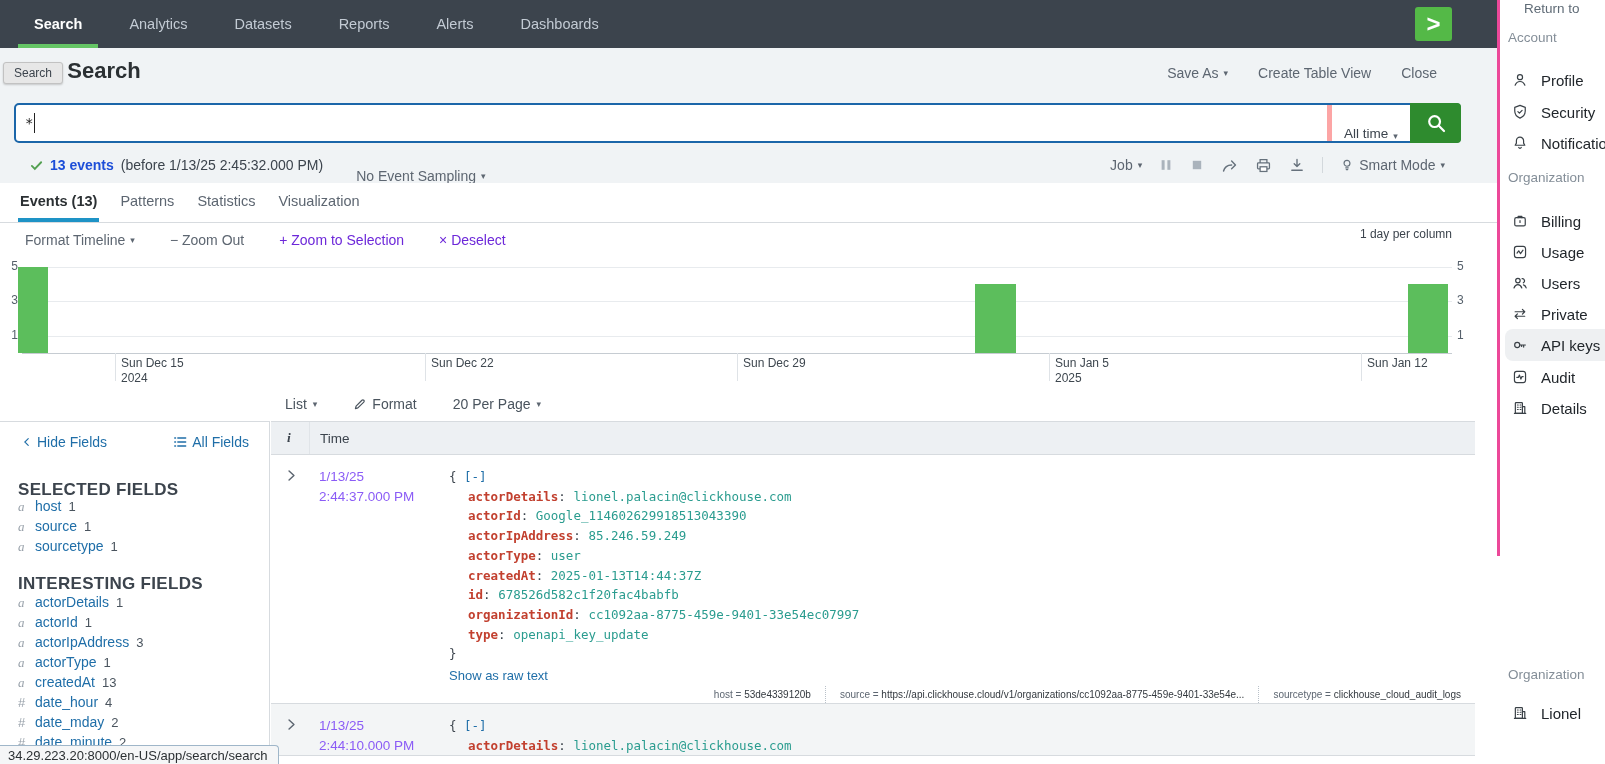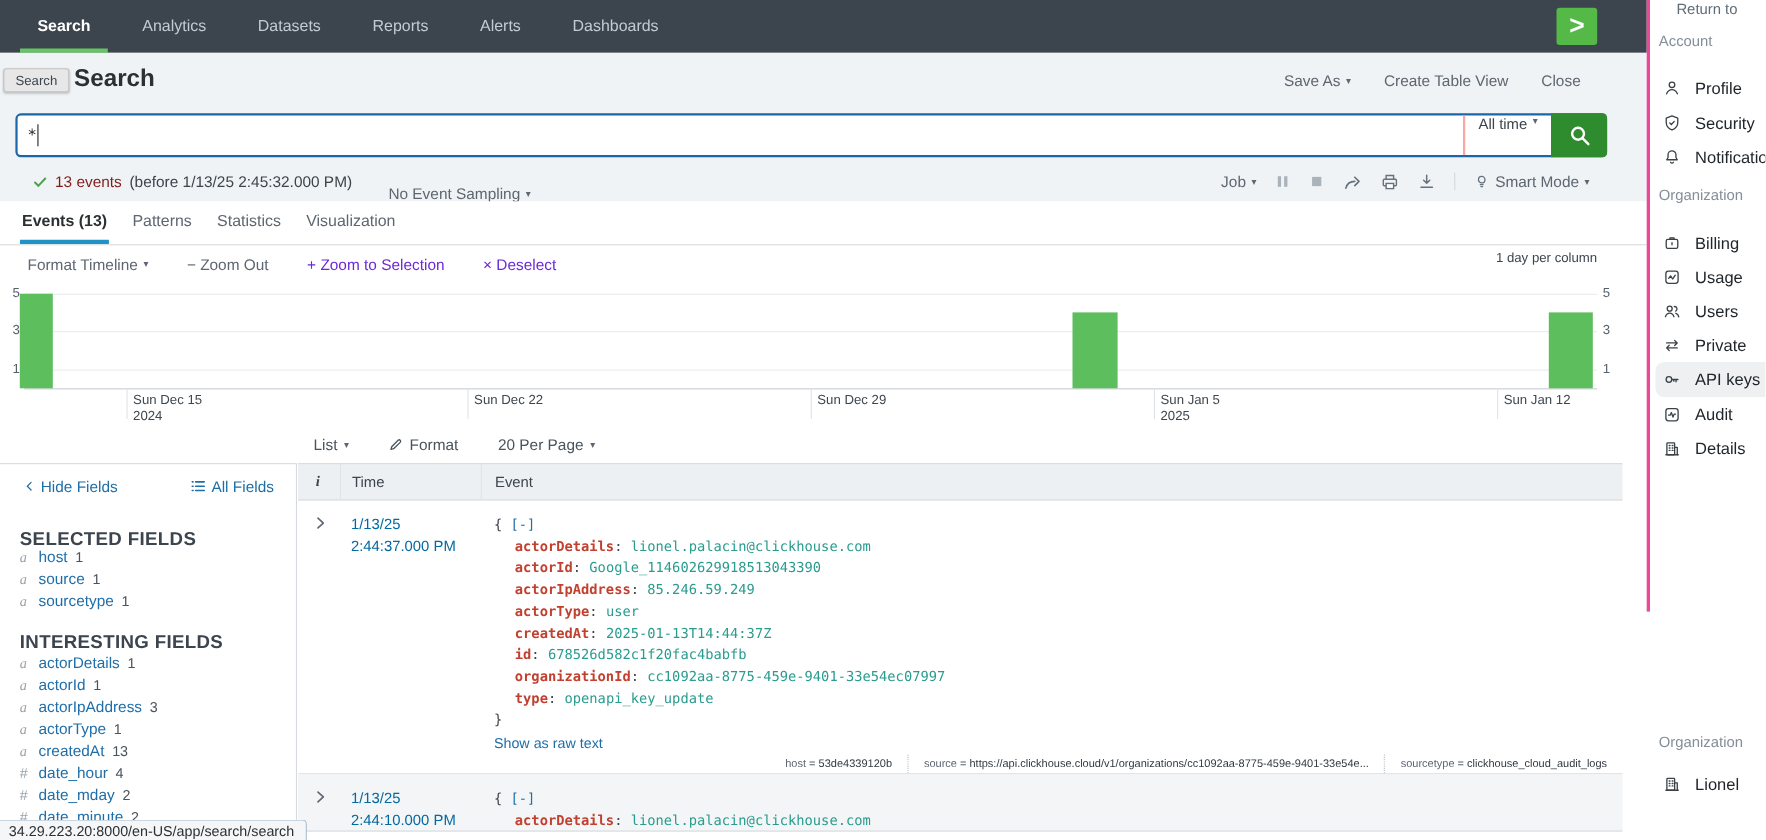--- a/index.html
+++ b/index.html
@@ -21,28 +21,28 @@
   .tooltip{position:absolute;left:3px;top:14px;background:#e7e7e7;border:1px solid #c2c2c2;border-radius:3px;
            padding:3px 10px;font-size:12px;color:#3c444d;box-shadow:0 1px 2px rgba(0,0,0,.18);z-index:6;}
   .actions{position:absolute;top:17px;right:63px;display:flex;gap:30px;font-size:14px;color:#5d6671;}
   .action{cursor:pointer;display:flex;align-items:center;gap:5px;}
   .caret{font-size:9px;color:#5d6671;}
 
   .searchbar{position:absolute;left:14px;top:55px;width:1447px;height:40px;background:#fff;border:2px solid #1b66a9;
              border-radius:5px;display:flex;box-sizing:border-box;}
   .query{flex:1;display:flex;align-items:center;padding-left:9px;font-family:"DejaVu Sans Mono",monospace;font-size:14px;color:#222;}
   .cursor{display:inline-block;width:1px;height:20px;background:#222;margin-left:1px;}
-  .timerange{width:78px;border-left:2px solid #fca5a5;display:flex;align-items:flex-start;justify-content:center;gap:5px;
+  .timerange{width:78px;border-left:5px solid #fca5a5;display:flex;align-items:flex-end;justify-content:center;gap:5px;
              font-size:13.5px;color:#3c444d;cursor:pointer;}
   .searchbtn{width:51px;margin:-2px -2px -2px 0;border:none;background:#2e8b2e;border-radius:0 4px 4px 0;cursor:pointer;
              display:flex;align-items:center;justify-content:center;}
 
   .statusrow{position:absolute;left:0;top:102px;width:1500px;height:30px;}
   .status-left{position:absolute;left:30px;top:0;display:flex;align-items:center;gap:7px;font-size:14px;color:#3c444d;height:30px;}
-  .ev-count{font-weight:400;color:#7f1d1d;}
+  .ev-count{font-weight:700;color:#1d4ed8;}
   .sampling{margin-left:26px;color:#5d6671;display:flex;align-items:center;gap:5px;cursor:pointer;margin-top:22px;}
   .status-right{position:absolute;right:55px;top:0;height:30px;display:flex;align-items:center;gap:17px;font-size:14px;color:#5d6671;text-align:center;}
   .icon-btn{display:flex;align-items:center;cursor:pointer;}
   .vdiv{width:1px;height:16px;background:#d3d8dc;}
   .jobdd,.smartdd{display:flex;align-items:center;gap:5px;cursor:pointer;}
 
   
   .tabs{position:absolute;left:0;top:183px;width:1500px;height:40px;background:#fff;border-bottom:1px solid #d7dbdf;
         display:flex;padding-left:18px;box-sizing:border-box;gap:19px;}
   .tab{line-height:37px;font-size:14.5px;color:#5d6671;cursor:pointer;padding:0 2px;}
@@ -86,21 +86,21 @@
   
   .etable{position:absolute;left:271px;top:421px;width:1204px;height:343px;background:#fff;}
   .ehead{height:34px;background:#edf0f3;border-top:1px solid #d7dbdf;border-bottom:1px solid #d7dbdf;
          display:flex;box-sizing:border-box;font-size:13.5px;color:#3c444d;align-items:center;}
   .hc-i{width:38px;padding-left:16px;box-sizing:border-box;font-weight:700;font-style:italic;font-family:"Liberation Serif",serif;}
   .hc-time{width:128px;padding-left:10px;box-sizing:border-box;border-left:1px solid #e0e4e8;height:100%;line-height:33px;}
   .hc-event{flex:1;padding-left:12px;border-left:1px solid #e0e4e8;height:100%;line-height:33px;}
   .erow{display:flex;border-bottom:1px solid #d7dbdf;}
   .erow.alt{background:#f3f5f6;}
   .ec-caret{width:38px;padding:14px 0 0 14px;box-sizing:border-box;cursor:pointer;}
-  .ec-time{width:128px;padding:12px 0 0 10px;box-sizing:border-box;font-size:13.5px;color:#0369a1;line-height:19.7px;}
+  .ec-time{width:128px;padding:12px 0 0 10px;box-sizing:border-box;font-size:13.5px;color:#8b5cf6;line-height:19.7px;}
   .ec-event{flex:1;padding:12px 0 0 12px;box-sizing:border-box;}
   .jblock{font-family:"DejaVu Sans Mono",monospace;font-size:12.5px;line-height:19.7px;color:#3c444d;}
   .jline.kv{padding-left:19px;}
   .jkey{color:#c2402f;font-weight:700;}
   .jval{color:#2a9c8f;}
   .jlink{color:#1f6ea8;cursor:pointer;}
   .rawlink{font-size:13px;color:#1f6ea8;line-height:21px;cursor:pointer;margin-top:1px;width:fit-content;}
   .efields{display:flex;margin-top:0;font-size:10px;color:#5d6671;align-items:center;justify-content:flex-end;}
   .efield{padding:0 14px;border-left:1px dotted #b9c1c9;line-height:17px;}
   .efield:first-child{border-left:none;padding-left:0;}
@@ -378,21 +378,20 @@
             <span class="fname">date_minute</span>
             <span class="fcount">2</span>
           </div>
         </div>
     </aside>
 
     <section class="etable">
       <div class="ehead">
         <div class="hc-i">i</div>
         <div class="hc-time">Time</div>
-        <div class="hc-event">Event</div>
       </div>
       <div id="event-rows">
           <div class="erow">
             <div class="ec-caret">
               <svg viewBox="0 0 16 16" width="13" height="13" fill="none" stroke="#5d6671" stroke-width="1.8" stroke-linecap="round" stroke-linejoin="round">
                 <path d="M5 2.5l6 5.5-6 5.5"></path>
               </svg>
             </div>
             <div class="ec-time">
               <div>1/13/25</div>

